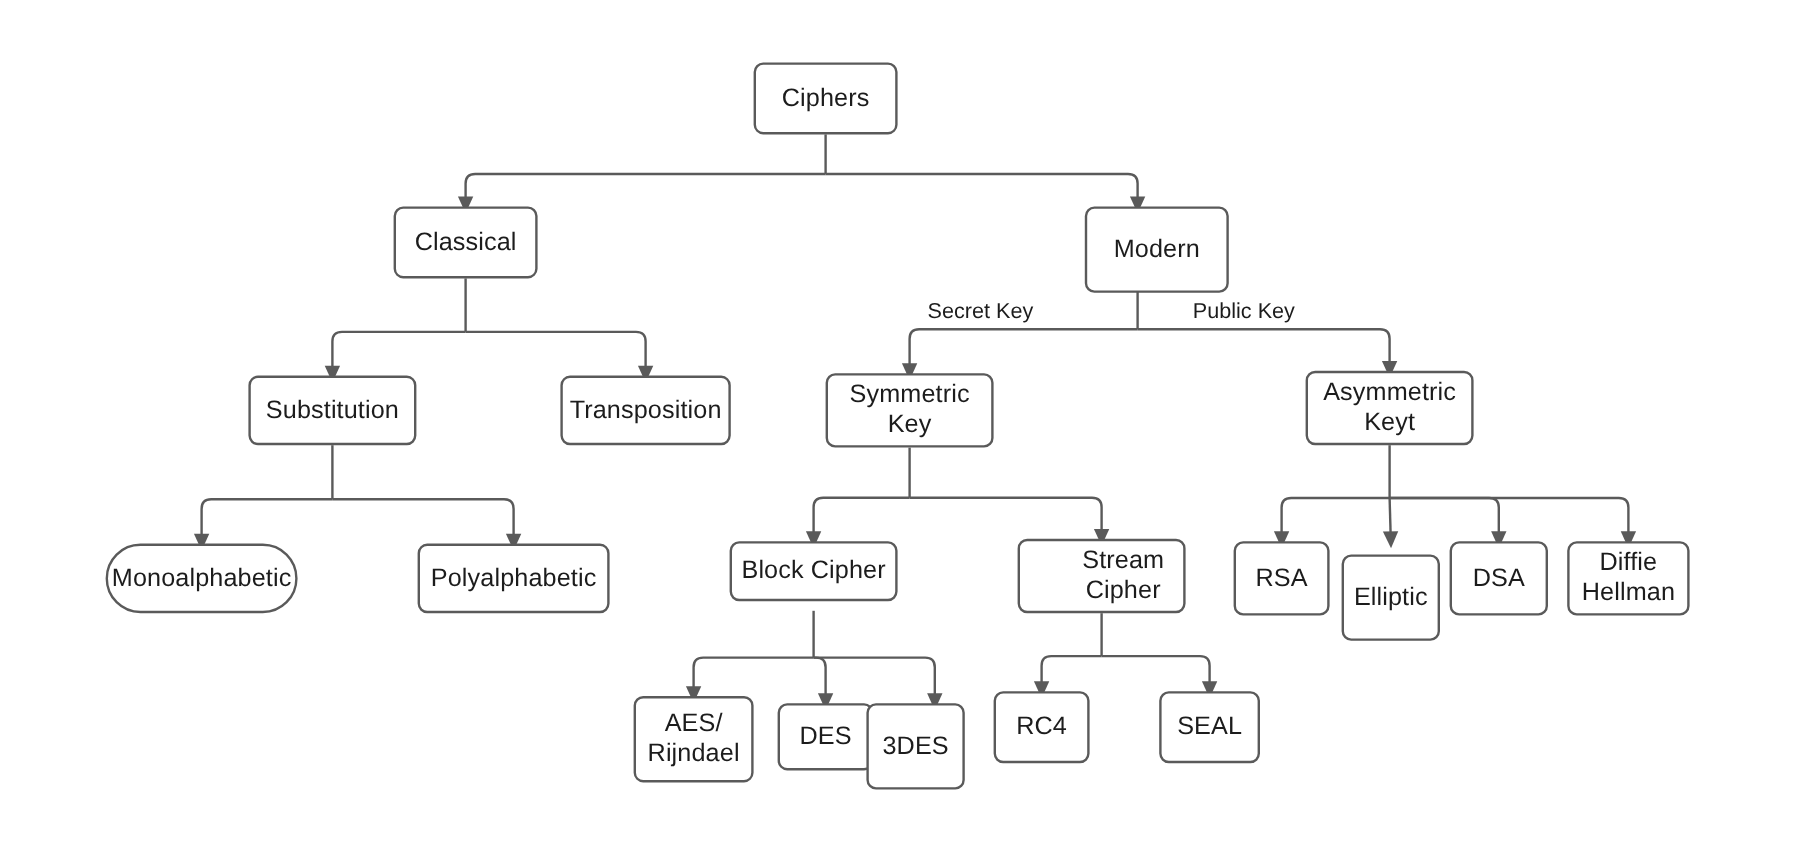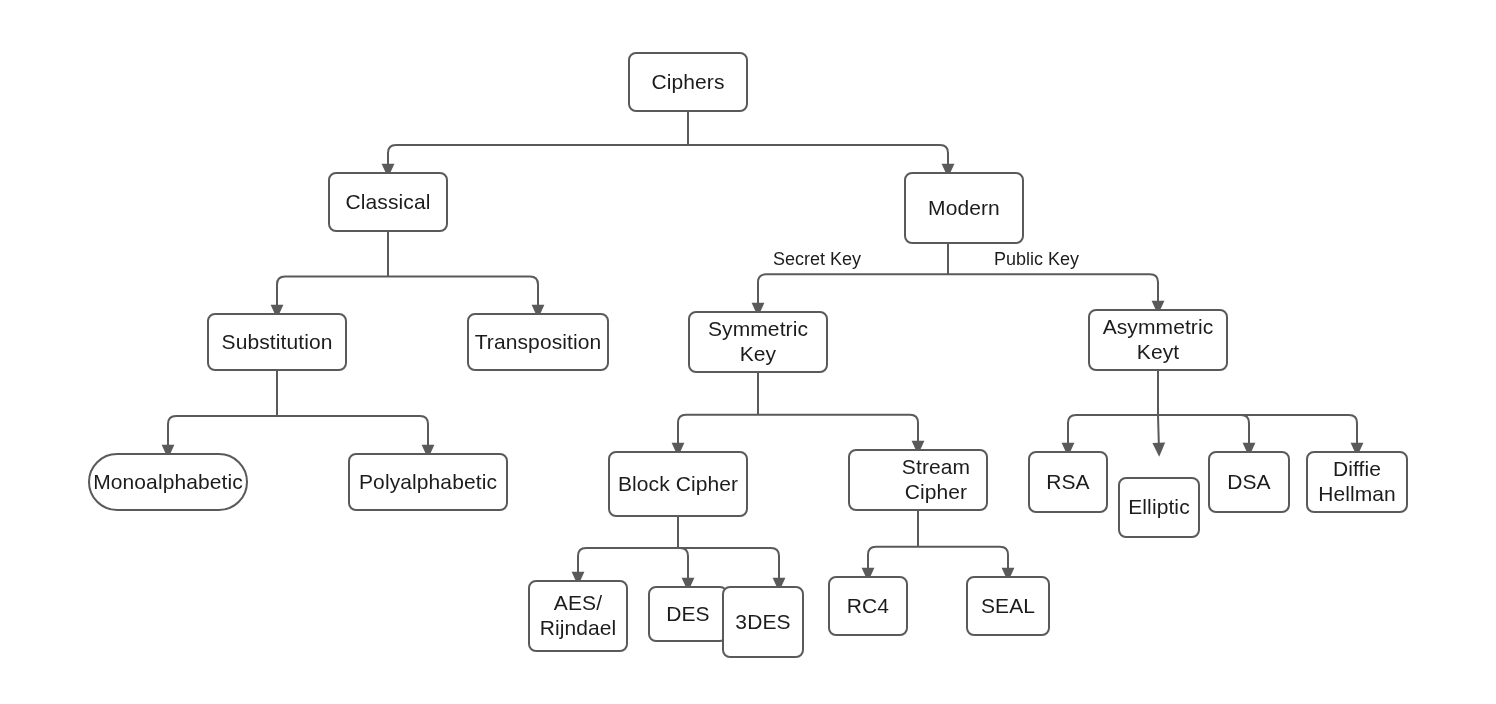--- a/index.html
+++ b/index.html
@@ -95,25 +95,25 @@
       <div class="node" style="left: 328px; top: 172px; width: 120px; height: 60px;">Classical</div>
       <div class="node" style="left: 888px; top: 172px; width: 120px; height: 72px; margin-left: 16px;">Modern</div>
       <div class="node" style="left: 207px; top: 313px; width: 140px; height: 58px;">Substitution</div>
       <div class="node" style="left: 467px; top: 313px; width: 142px; height: 58px;">Transposition</div>
       <div class="node" style="left: 688px; top: 311px; width: 140px; height: 62px;">Symmetric
 Key</div>
       <div class="node" style="left: 1088px; top: 309px; width: 140px; height: 62px;">Asymmetric
 Keyt</div>
       <div class="node" style="left: 88px; top: 453px; width: 160px; height: 58px; border-radius: 29px;">Monoalphabetic</div>
       <div class="node" style="left: 348px; top: 453px; width: 160px; height: 58px;">Polyalphabetic</div>
-      <div class="node" style="left: 608px; top: 451px; width: 140px; height: 66px;">Block Cipher</div>
+      <div class="node" style="left: 608px; top: 451px; width: 140px; height: 50px;">Block Cipher</div>
       <div class="node" style="left: 848px; top: 449px; width: 140px; height: 62px; padding-left: 40px;">Stream
 Cipher</div>
       <div class="node" style="left: 1028px; top: 451px; width: 80px; height: 62px;">RSA</div>
-      <div class="node" style="left: 1118px; top: 477px; width: 82px; height: 61px;">Elliptic</div>
+      <div class="node" style="left: 1118px; top: 462px; width: 82px; height: 72px;">Elliptic</div>
       <div class="node" style="left: 1208px; top: 451px; width: 82px; height: 62px;">DSA</div>
       <div class="node" style="left: 1306px; top: 451px; width: 102px; height: 62px;">Diffie
 Hellman</div>
       <div class="node" style="left: 528px; top: 580px; width: 100px; height: 72px;">AES/
 Rijndael</div>
       <div class="node" style="left: 648px; top: 586px; width: 80px; height: 56px;">DES</div>
       <div class="node" style="left: 722px; top: 586px; width: 82px; height: 72px;">3DES</div>
       <div class="node" style="left: 828px; top: 576px; width: 80px; height: 60px;">RC4</div>
       <div class="node" style="left: 966px; top: 576px; width: 84px; height: 60px;">SEAL</div>
     </div>

